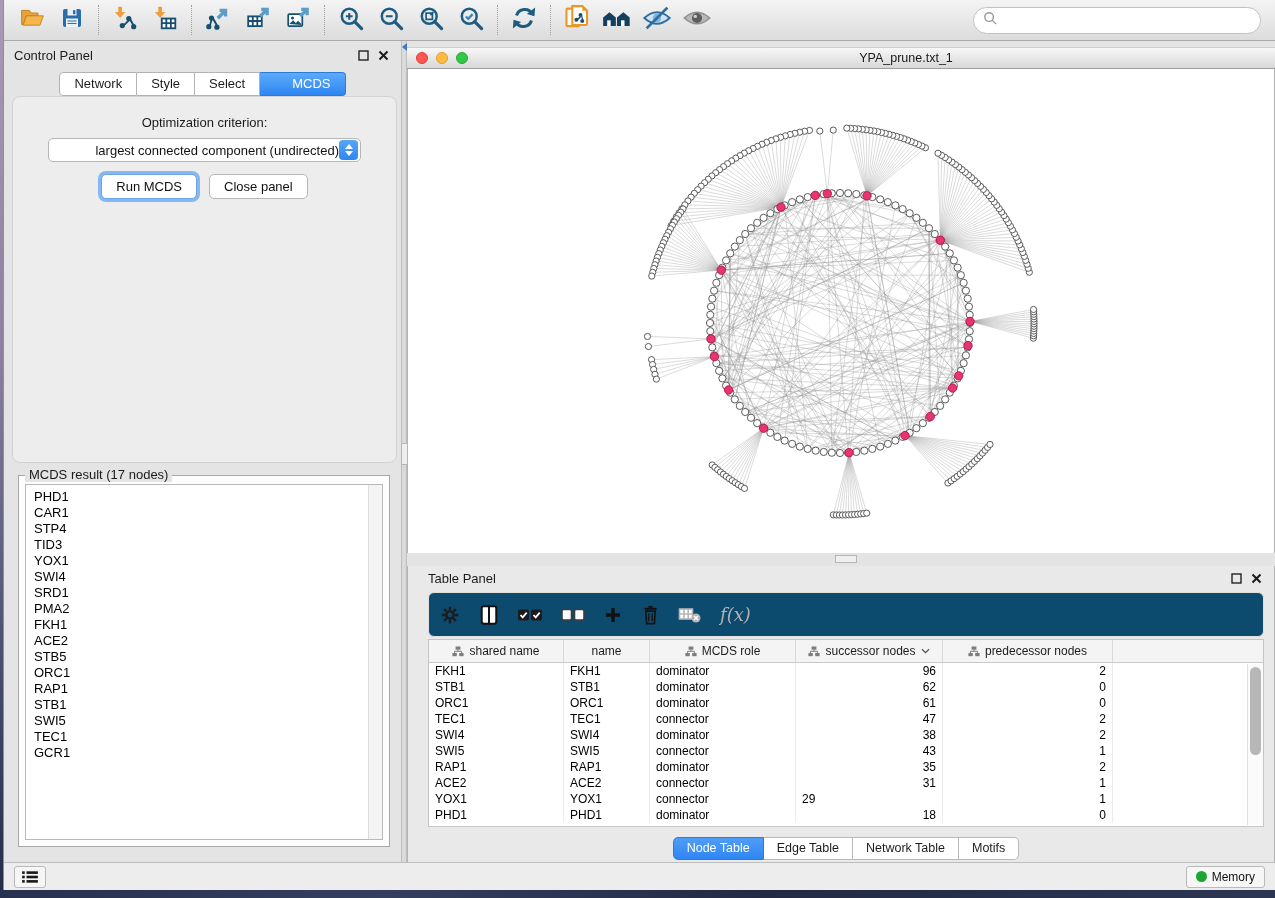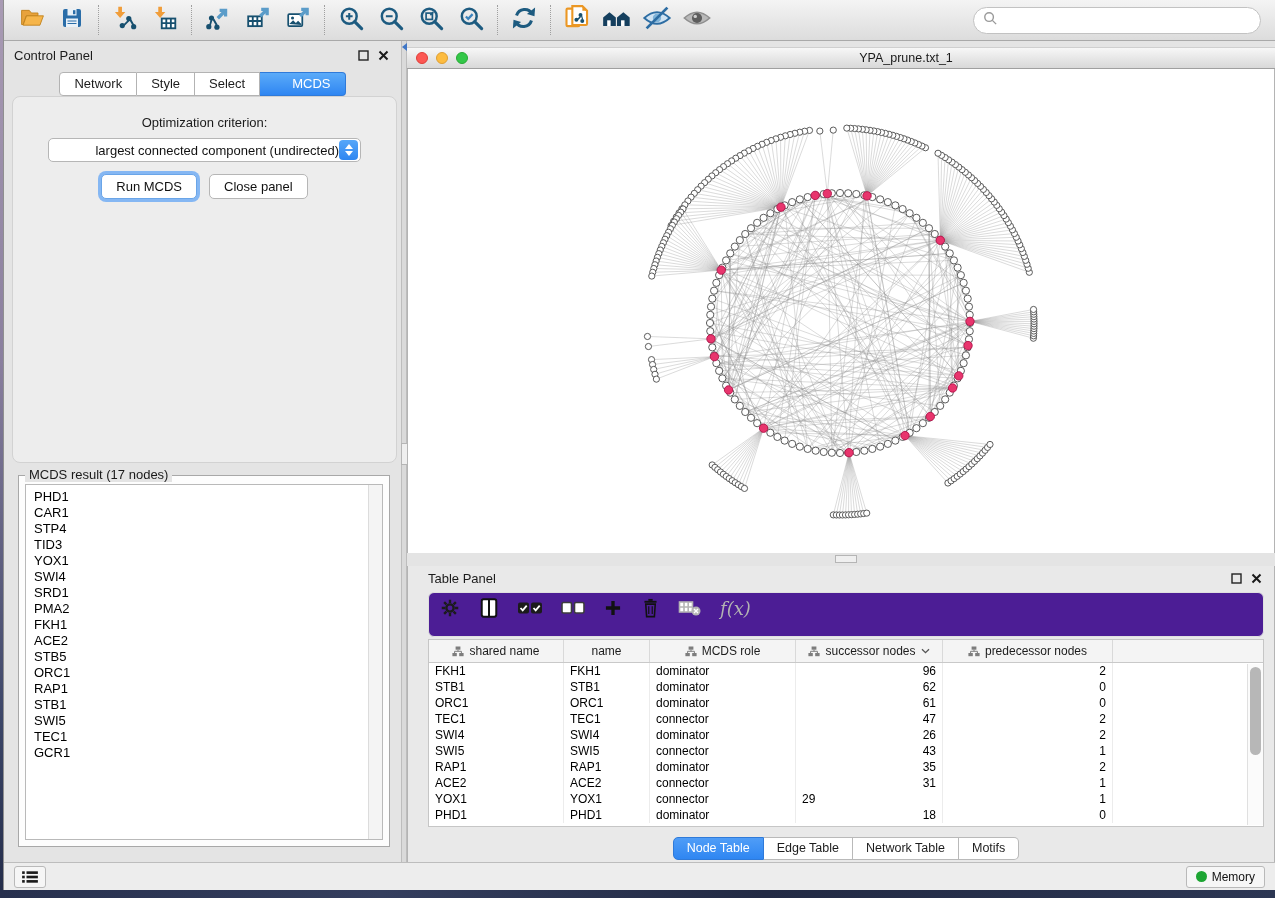--- a/index.html
+++ b/index.html
@@ -83,22 +83,22 @@
   .light.yel { background:#fdbc40; border:1px solid #de9f34; }
   .light.grn { background:#33c748; border:1px solid #27aa35; }
   .net-title .ttl { position:absolute; left:0; right:0; text-align:center; font-size:12.5px;
     color:#1a1a1a; padding-left:130px; }
   .canvas { flex:1; background:#fff; border-left:1px solid #b4b4b4; border-right:1px solid #b4b4b4;
     overflow:hidden; }
 
   
   .tpanel { height:296px; flex:0 0 296px; background:#e9e9e9; border-left:1px solid #b4b4b4;
     border-right:1px solid #b4b4b4; display:flex; flex-direction:column;padding-left:10px; }
-  .ttools { margin:2px 10px 2px 10px; height:45px; background:#4c1d95; border:1px solid #e0e0e0;
-    border-radius:6px; display:flex; padding:0 10px; gap:18px; }
+  .ttools { margin:2px 10px 2px 10px; height:45px; background:#0c4a6e; border:1px solid #e0e0e0;
+    border-radius:6px; display:flex; align-items:center; padding:0 10px; gap:18px; }
   .ttools .ic { display:flex; align-items:center; justify-content:center; height:30px; }
   .fx { font-family:"DejaVu Serif", serif; font-style:italic; font-size:18px; color:#b3b3b3; }
   .tablewrap { margin:0 10px; flex:1; background:#fff; border:1px solid #c6c6c6;
     display:flex; flex-direction:column; min-height:0; position:relative; }
   .thead { height:23px; flex:0 0 23px; background:#f4f4f4; border-bottom:1px solid #c9c9c9;
     display:flex; }
   .th { display:flex; align-items:center; justify-content:center; gap:5px; font-size:12px;
     color:#1c1c1c; border-right:1px solid #d9d9d9; position:relative; }
   .tbody { flex:1; position:relative; overflow:hidden; }
   .trow { display:flex; height:16px; }
@@ -1236,21 +1236,21 @@
                 <div class="td" style="width: 135px; flex: 0 0 135px; text-align: left;">TEC1</div>
                 <div class="td" style="width: 86px; flex: 0 0 86px; text-align: left;">TEC1</div>
                 <div class="td" style="width: 146px; flex: 0 0 146px; text-align: left;">connector</div>
                 <div class="td" style="width: 147px; flex: 0 0 147px; text-align: right;">47</div>
                 <div class="td" style="width: 170px; flex: 0 0 170px; text-align: right;">2</div>
               </div>
               <div class="trow">
                 <div class="td" style="width: 135px; flex: 0 0 135px; text-align: left;">SWI4</div>
                 <div class="td" style="width: 86px; flex: 0 0 86px; text-align: left;">SWI4</div>
                 <div class="td" style="width: 146px; flex: 0 0 146px; text-align: left;">dominator</div>
-                <div class="td" style="width: 147px; flex: 0 0 147px; text-align: right;">26</div>
+                <div class="td" style="width: 147px; flex: 0 0 147px; text-align: right;">38</div>
                 <div class="td" style="width: 170px; flex: 0 0 170px; text-align: right;">2</div>
               </div>
               <div class="trow">
                 <div class="td" style="width: 135px; flex: 0 0 135px; text-align: left;">SWI5</div>
                 <div class="td" style="width: 86px; flex: 0 0 86px; text-align: left;">SWI5</div>
                 <div class="td" style="width: 146px; flex: 0 0 146px; text-align: left;">connector</div>
                 <div class="td" style="width: 147px; flex: 0 0 147px; text-align: right;">43</div>
                 <div class="td" style="width: 170px; flex: 0 0 170px; text-align: right;">1</div>
               </div>
               <div class="trow">

